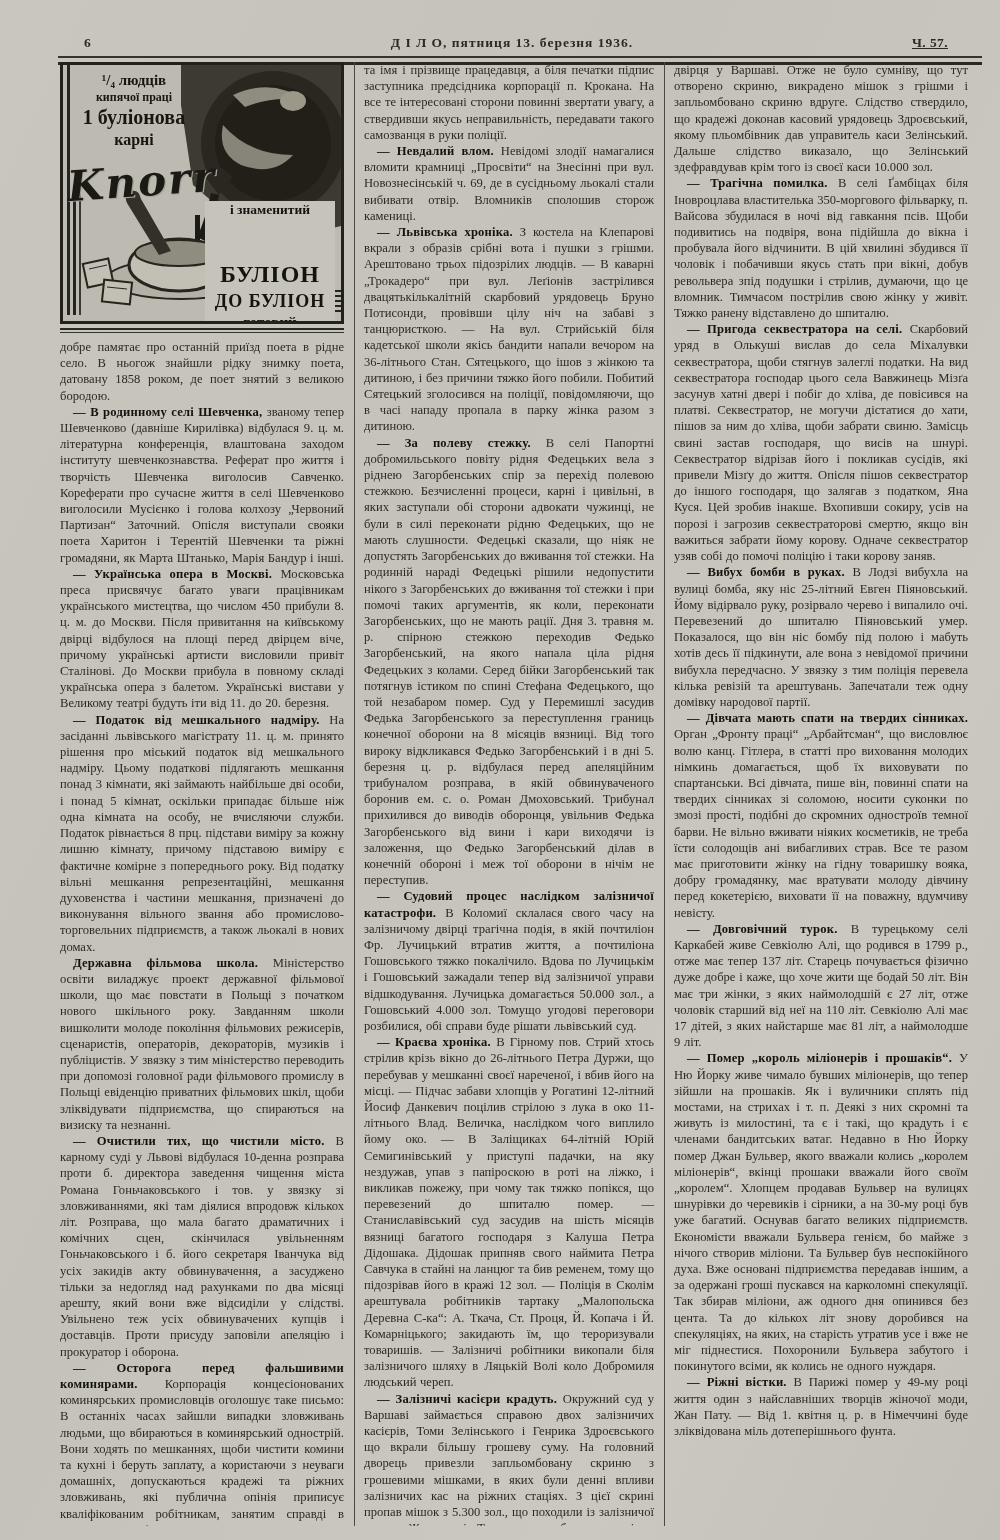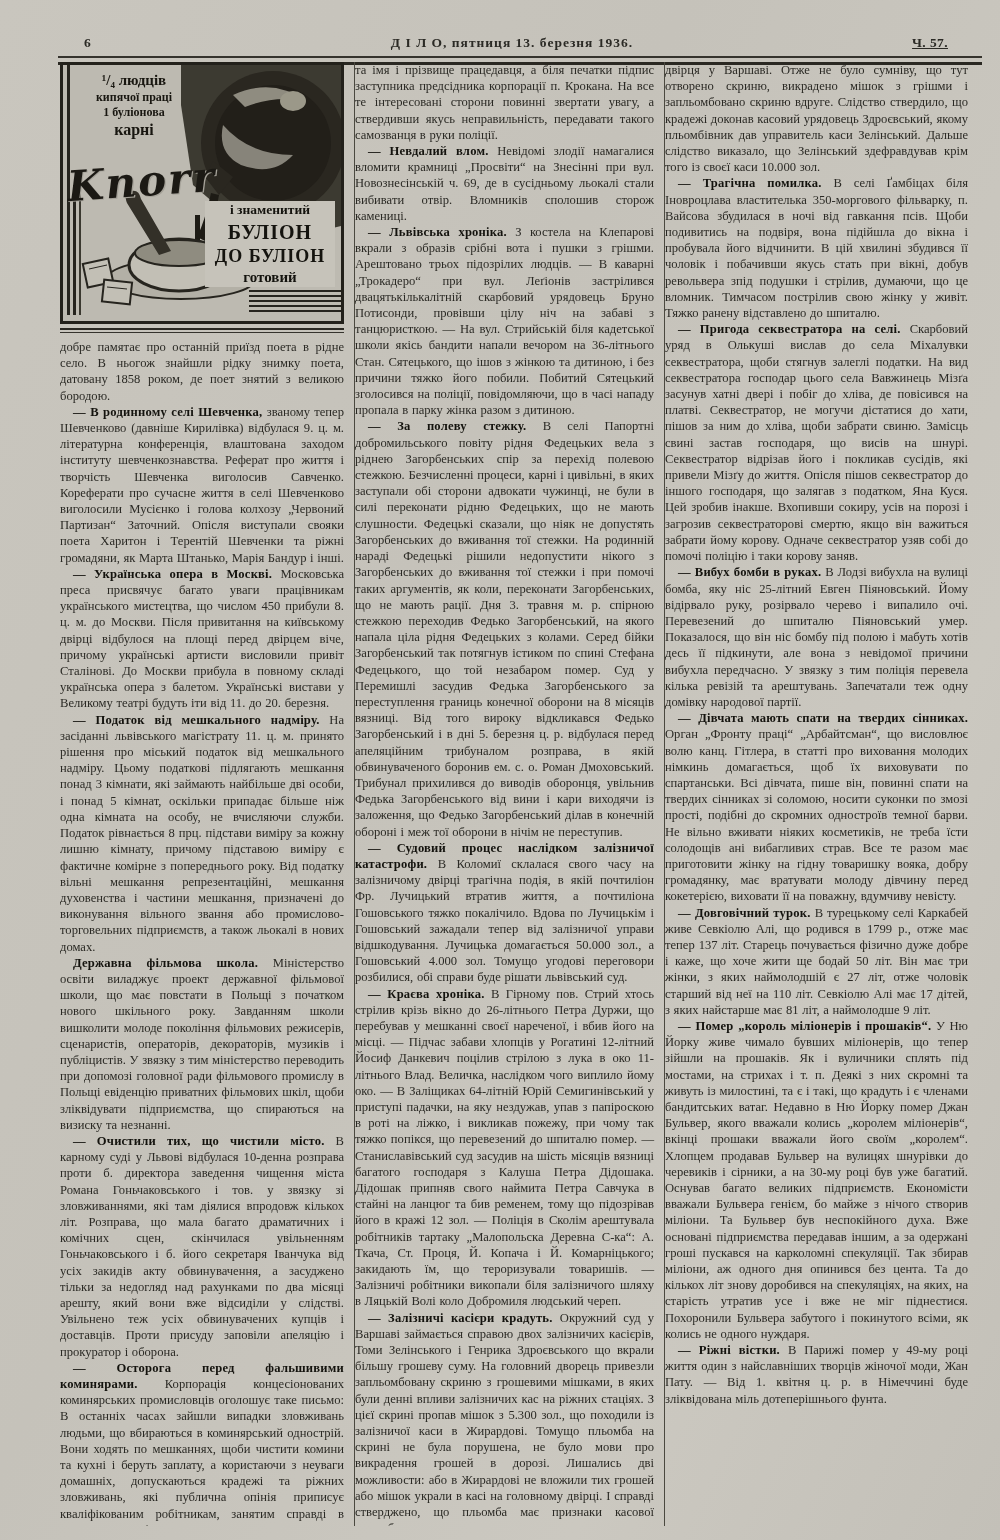--- a/index.html
+++ b/index.html
@@ -24,21 +24,21 @@
   .header-rule{
     position:absolute;top:56px;left:58px;right:18px;height:4px;
     border-top:2px solid #35332d;border-bottom:3px solid #2a2822;
   }
   
   .cols{
     position:absolute;top:62px;left:58px;right:30px;bottom:14px;
     display:grid;grid-template-columns:288px 302px 306px;column-gap:8px;
   }
   .col{position:relative;overflow:hidden;padding:0 2px;}
-  .col + .col{border-left:1px solid #4a483f;padding-left:0;}
+  .col + .col{border-left:1px solid #4a483f;padding-left:9px;}
   .para{
     margin:0;text-align:justify;
     font-size:12.6px;line-height:16.2px;
     text-indent:13px;
     word-spacing:.5px;
   }
   .para.cont{text-indent:0;}
   .para b{font-weight:bold;color:#14130e;letter-spacing:.2px;}
   
   .ad{
@@ -47,36 +47,36 @@
     background:#bdbab1;
     overflow:hidden;
   }
   .ad-rule{border-top:2px solid #2a2822;border-bottom:1px solid #35332d;height:2px;margin:4px 0 6px 0;}
   .ad .dose{
     position:absolute;left:12px;top:6px;width:118px;z-index:3;
     font-weight:bold;color:#181610;text-align:center;line-height:1.25;
   }
   .ad .dose .d1{font-size:15px;}
   .ad .dose .d2{font-size:12px;}
-  .ad .dose .d3{font-size:12px;}
+  .ad .dose .d3{font-size:20px;}
   .ad .dose .d4{font-size:16px;}
   .ad .brand{
     position:absolute;left:4px;top:92px;z-index:4;
     font-size:42px;font-style:italic;font-weight:bold;
     font-family:"DejaVu Serif",serif;
     color:#1b1914;transform:rotate(-4deg);letter-spacing:2px;
     text-shadow:1px 1px 0 #a5a299;
   }
   .ad .ready{
     position:absolute;right:6px;top:136px;width:126px;z-index:3;
     background:#c6c3ba;padding:0 2px;text-align:center;
     font-weight:bold;color:#14130e;line-height:1.3;
   }
   .ad .ready .r1{font-size:13.5px;}
-  .ad .ready .r2{font-size:20px;letter-spacing:1px;}
+  .ad .ready .r2{font-size:24px;letter-spacing:1px;margin-top:40px;}
   .ad .ready .r3{font-size:18px;letter-spacing:1px;}
   .ad .ready .r4{font-size:15px;}
   .ad svg{position:absolute;left:0;top:0;z-index:1;}
 </style>
 </head>
 <body>
 
 <div class="page">
 
   <div class="pg-header">

